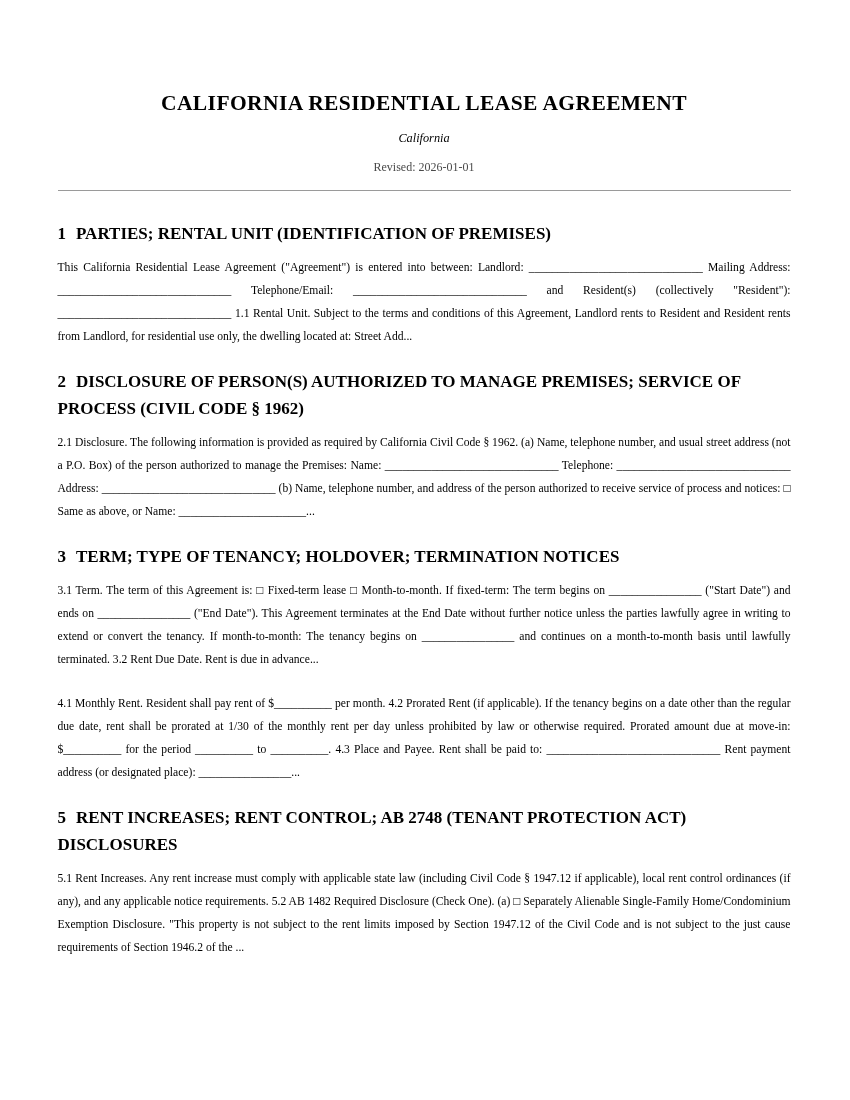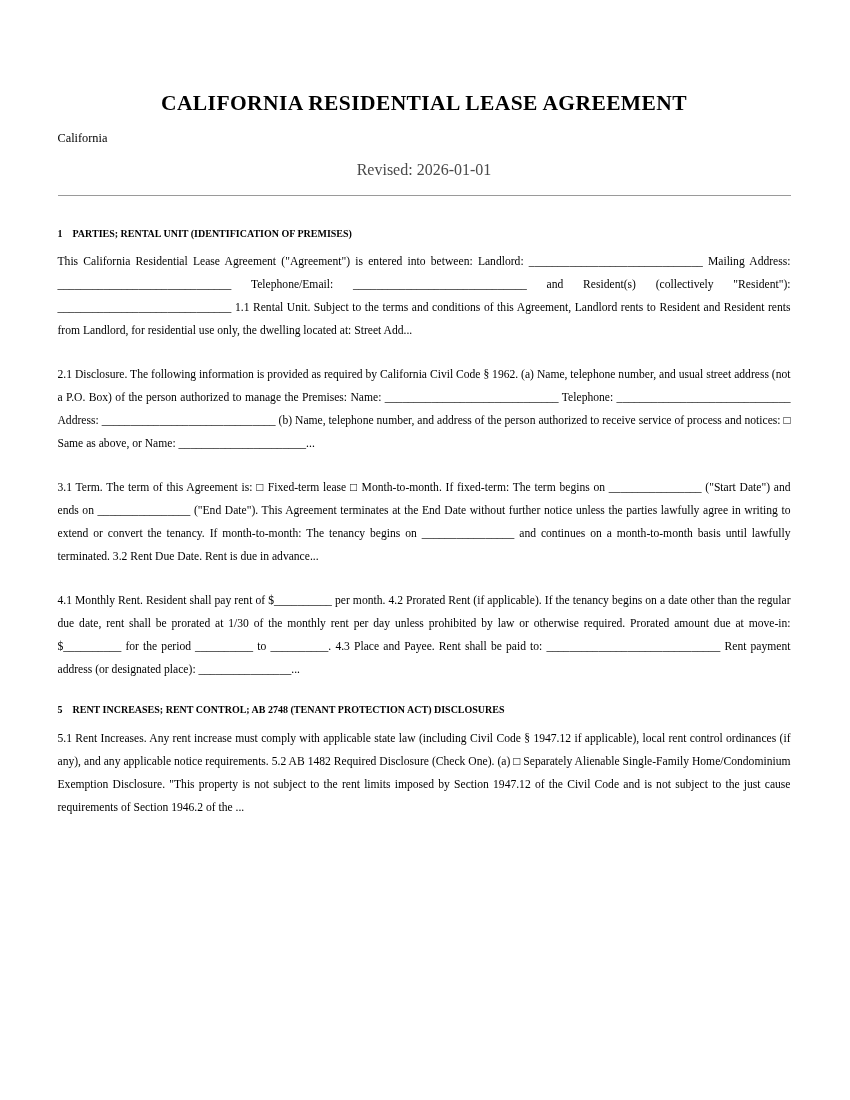--- a/index.html
+++ b/index.html
@@ -31,38 +31,40 @@
   .doc-title {
     font-size: 21.5px;
     font-weight: bold;
     text-align: center;
     letter-spacing: 0.4px;
     line-height: 1.25;
     margin: 0 0 14px 0;
   }
   .doc-subtitle {
     font-size: 12.3px;
+    font-style: italic;
+    text-align: center;
     margin: 0 0 14px 0;
     line-height: 1.2;
   }
   .doc-revised {
-    font-size: 16px;
+    font-size: 12px;
     text-align: center;
     color: #4a4a4a;
     margin: 0 0 16px 0;
     line-height: 1.2;
   }
   .header-rule {
     border: 0;
     border-top: 1px solid #9a9a9a;
     margin: 0 0 30px 0;
     width: 100%;
   }
   .section-heading {
-    font-size: 10px;
+    font-size: 17px;
     font-weight: bold;
     line-height: 1.55;
     margin: 0 0 9px 0;
   }
   .section-heading .sec-num {
     margin-right: 10px;
   }
   .section-body {
     font-size: 11.6px;
     line-height: 23px;
@@ -84,24 +86,26 @@
     <div class="doc-subtitle">California</div>
     <div class="doc-revised">Revised: 2026-01-01</div>
     <hr class="header-rule">
 
     <div class="sec-block">
       <div class="section-heading"><span class="sec-num">1</span><span>PARTIES; RENTAL UNIT (IDENTIFICATION OF PREMISES)</span></div>
       <p class="section-body">This California Residential Lease Agreement ("Agreement") is entered into between: Landlord: ______________________________ Mailing Address: ______________________________ Telephone/Email: ______________________________ and Resident(s) (collectively "Resident"): ______________________________ 1.1 Rental Unit. Subject to the terms and conditions of this Agreement, Landlord rents to Resident and Resident rents from Landlord, for residential use only, the dwelling located at: Street Add...</p>
     </div>
 
     <div class="sec-block">
+      <div class="section-heading"><span class="sec-num">2</span><span>DISCLOSURE OF PERSON(S) AUTHORIZED TO MANAGE PREMISES; SERVICE OF PROCESS (CIVIL CODE § 1962)</span></div>
       <p class="section-body">2.1 Disclosure. The following information is provided as required by California Civil Code § 1962. (a) Name, telephone number, and usual street address (not a P.O. Box) of the person authorized to manage the Premises: Name: ______________________________ Telephone: ______________________________ Address: ______________________________ (b) Name, telephone number, and address of the person authorized to receive service of process and notices: □ Same as above, or Name: ______________________...</p>
     </div>
 
     <div class="sec-block">
+      <div class="section-heading"><span class="sec-num">3</span><span>TERM; TYPE OF TENANCY; HOLDOVER; TERMINATION NOTICES</span></div>
       <p class="section-body">3.1 Term. The term of this Agreement is: □ Fixed-term lease □ Month-to-month. If fixed-term: The term begins on ________________ ("Start Date") and ends on ________________ ("End Date"). This Agreement terminates at the End Date without further notice unless the parties lawfully agree in writing to extend or convert the tenancy. If month-to-month: The tenancy begins on ________________ and continues on a month-to-month basis until lawfully terminated. 3.2 Rent Due Date. Rent is due in advance...</p>
     </div>
 
     <div class="sec-block">
       <p class="section-body">4.1 Monthly Rent. Resident shall pay rent of $__________ per month. 4.2 Prorated Rent (if applicable). If the tenancy begins on a date other than the regular due date, rent shall be prorated at 1/30 of the monthly rent per day unless prohibited by law or otherwise required. Prorated amount due at move-in: $__________ for the period __________ to __________. 4.3 Place and Payee. Rent shall be paid to: ______________________________ Rent payment address (or designated place): ________________...</p>
     </div>
 
     <div class="sec-block">
       <div class="section-heading"><span class="sec-num">5</span><span>RENT INCREASES; RENT CONTROL; AB 2748 (TENANT PROTECTION ACT) DISCLOSURES</span></div>
       <p class="section-body">5.1 Rent Increases. Any rent increase must comply with applicable state law (including Civil Code § 1947.12 if applicable), local rent control ordinances (if any), and any applicable notice requirements. 5.2 AB 1482 Required Disclosure (Check One). (a) □ Separately Alienable Single-Family Home/Condominium Exemption Disclosure. "This property is not subject to the rent limits imposed by Section 1947.12 of the Civil Code and is not subject to the just cause requirements of Section 1946.2 of the ...</p>

